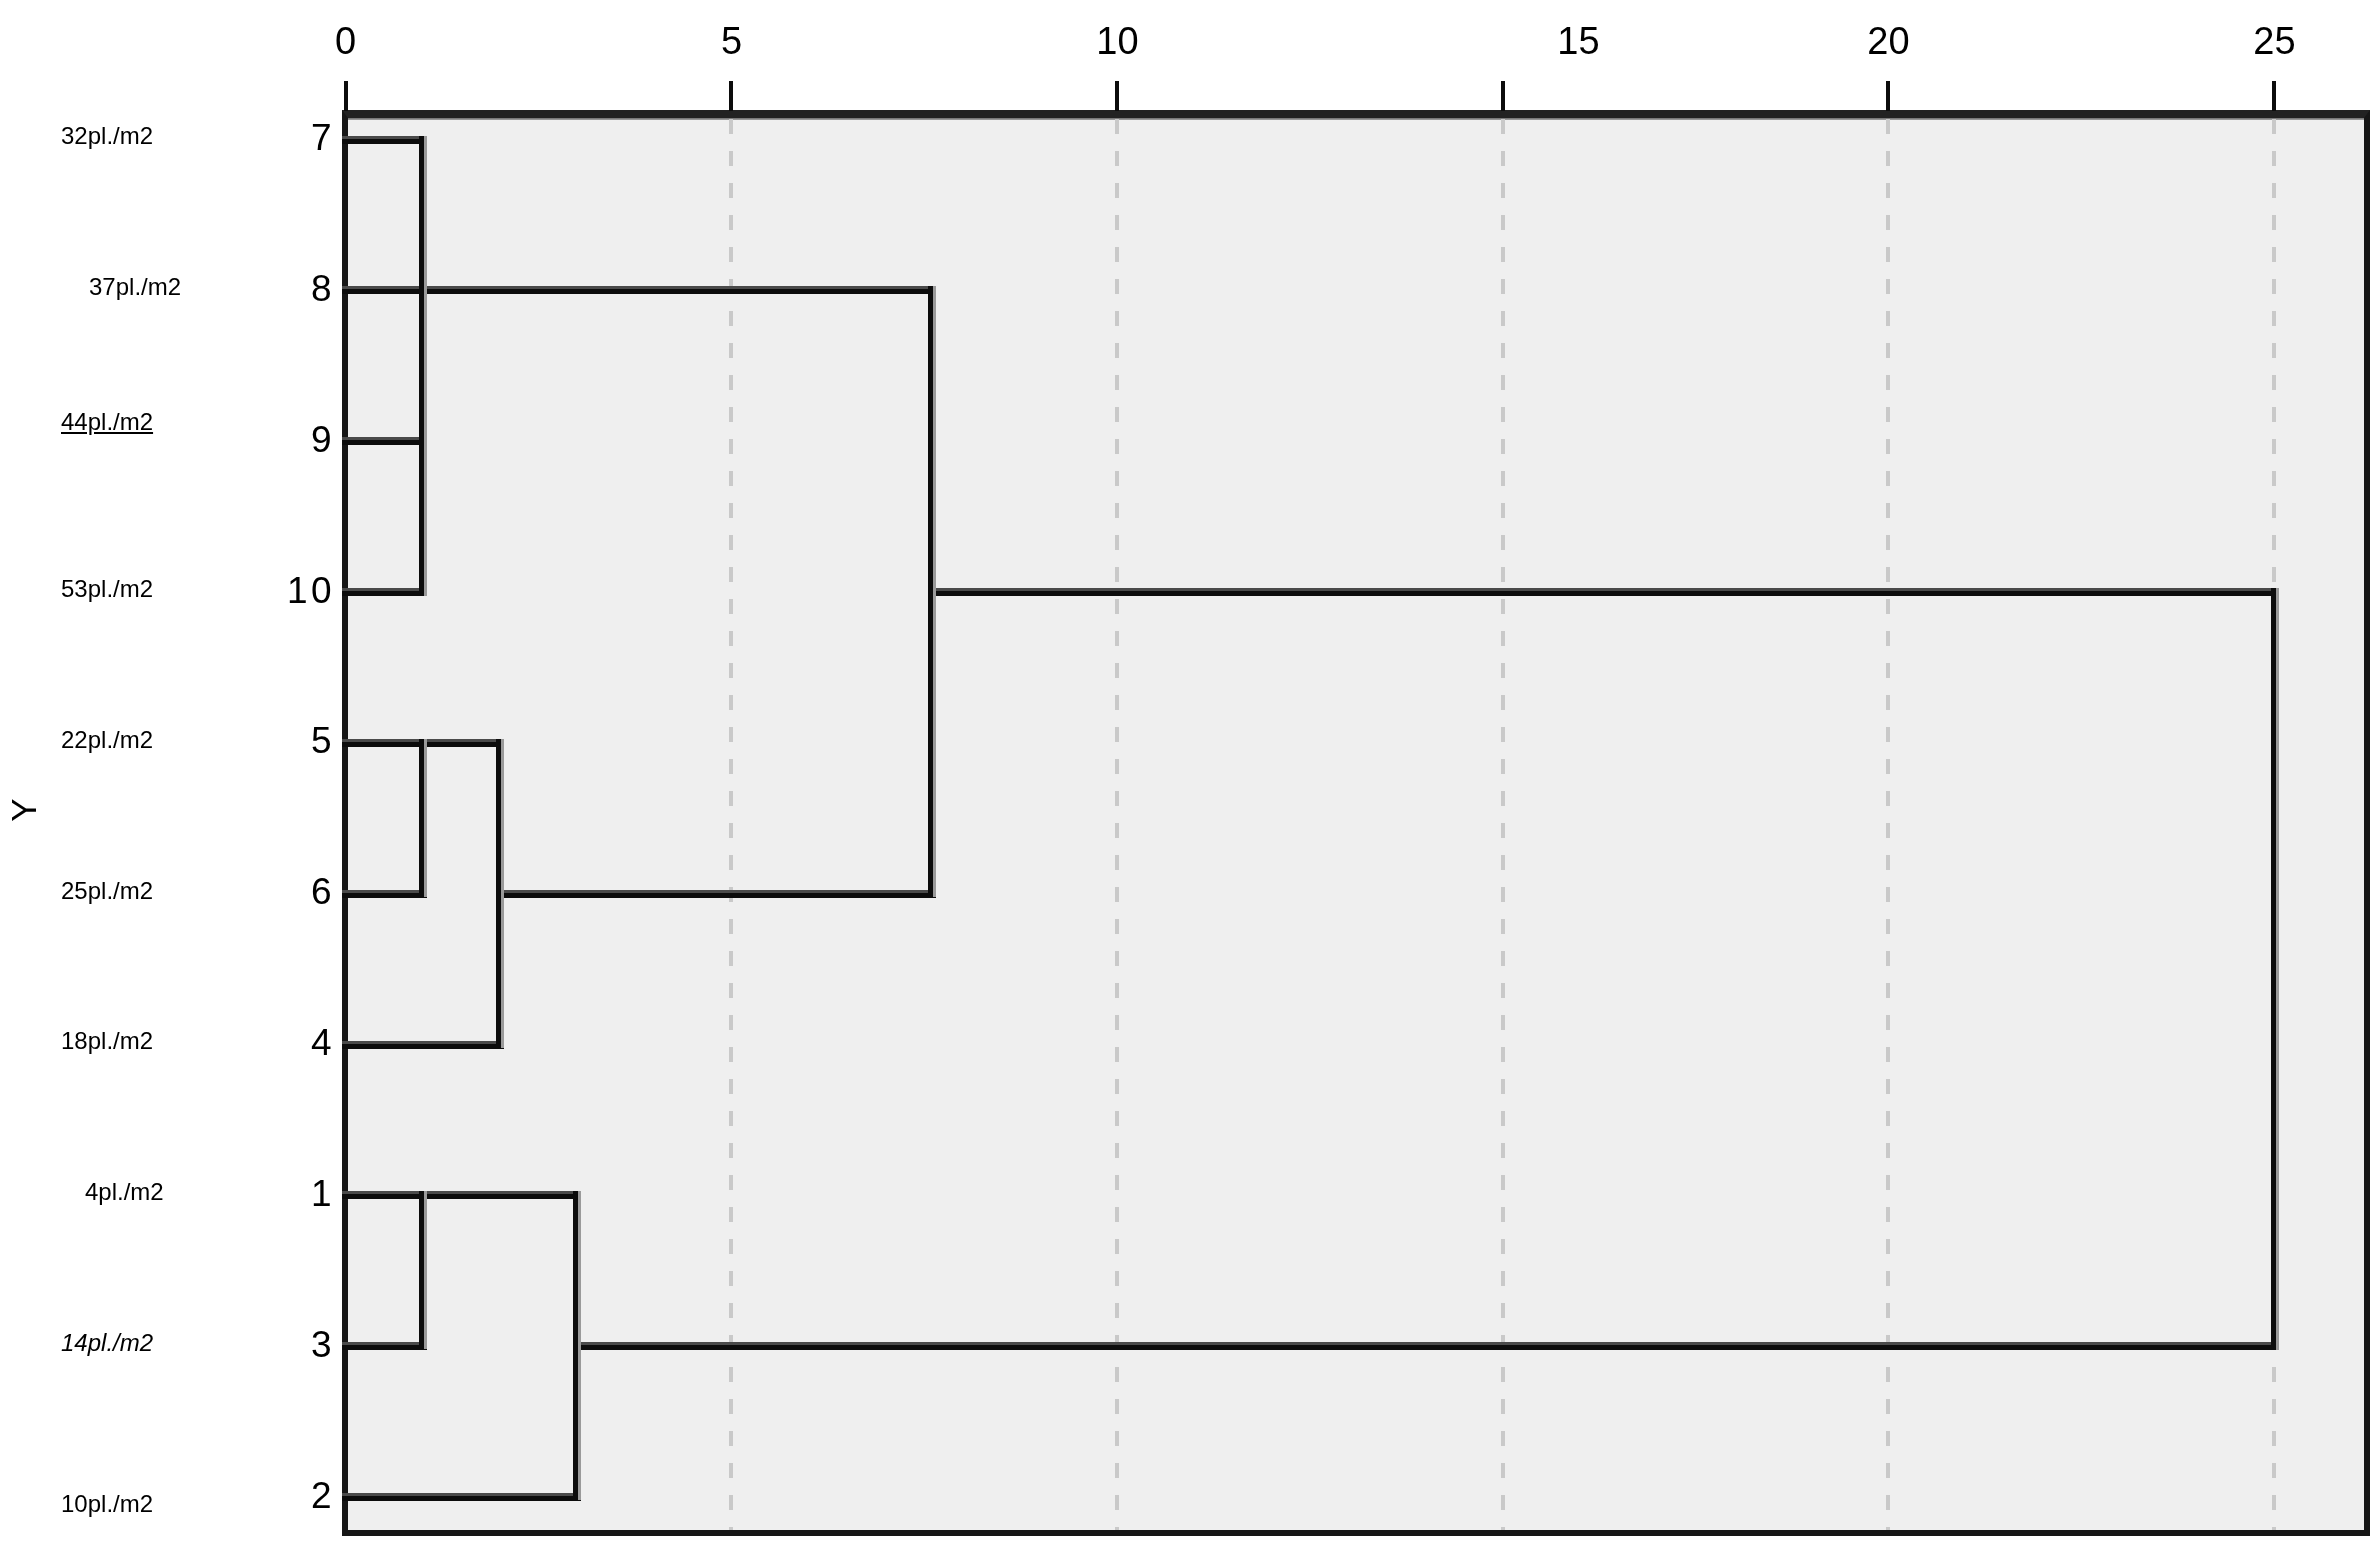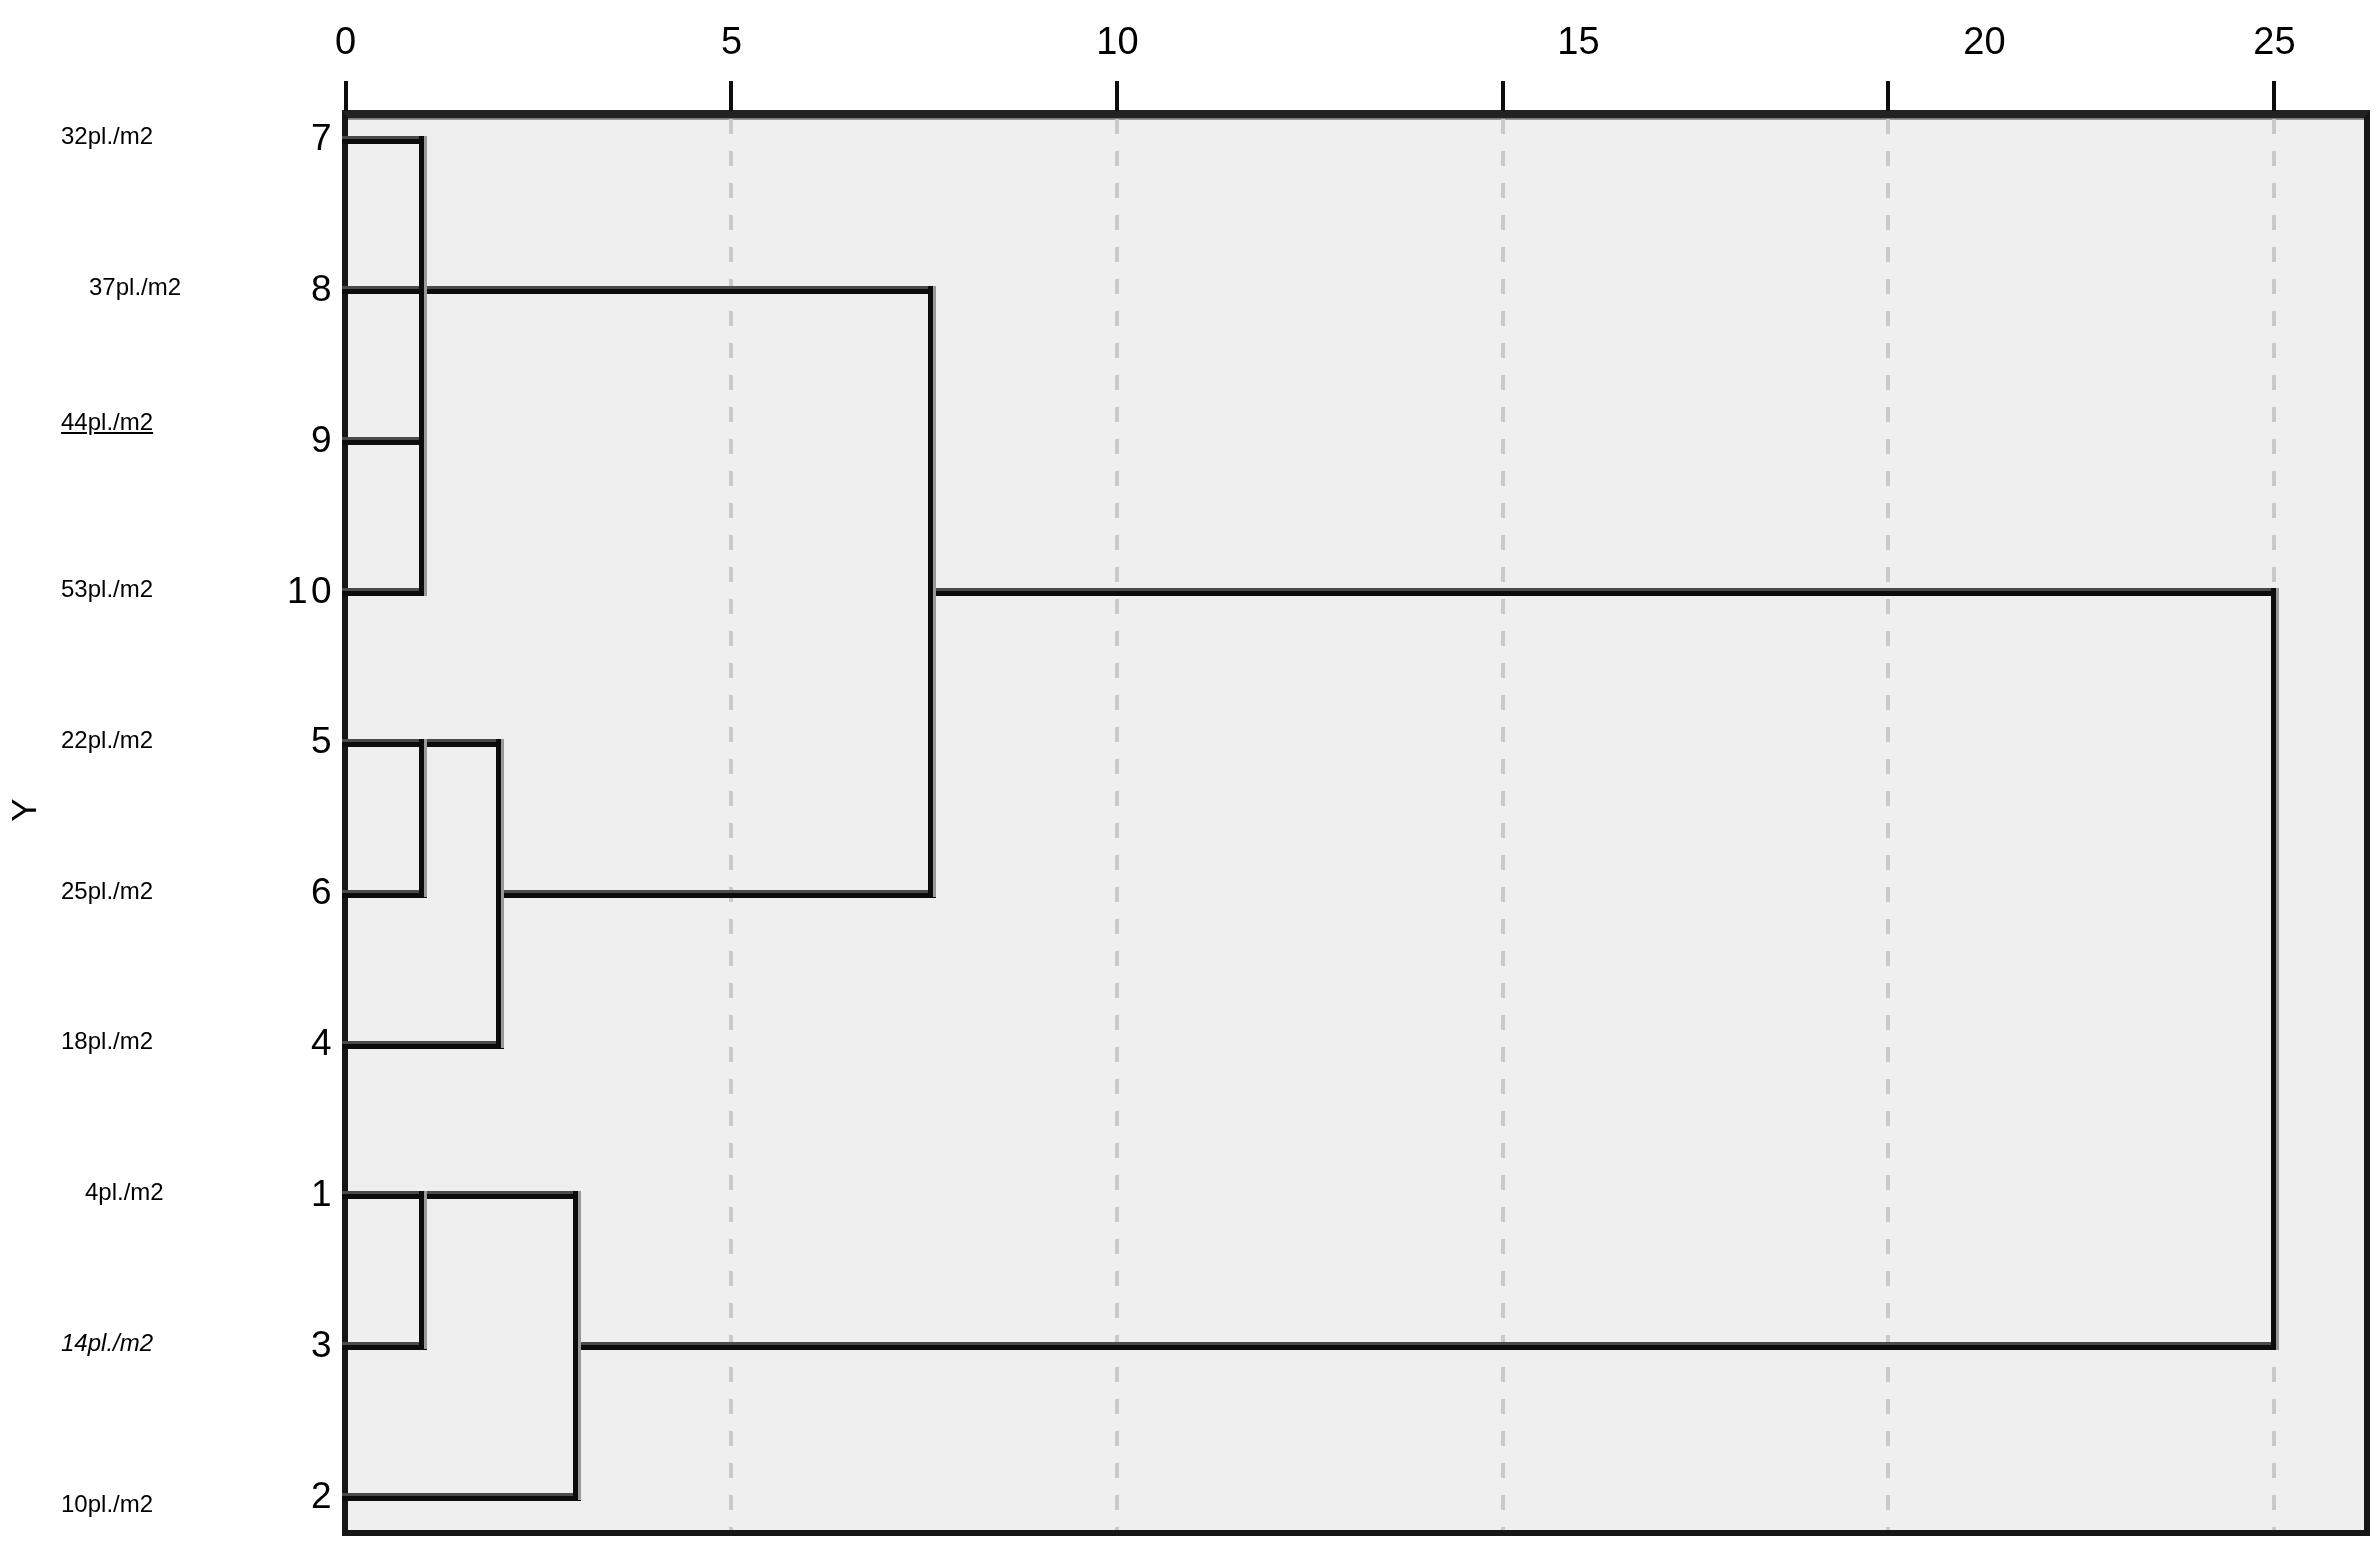--- a/index.html
+++ b/index.html
@@ -69,21 +69,21 @@
       <div class="gridline" style="left: 2272px; top: 119px; height: 1411px;"></div>
       <div class="tickmark" style="left: 344px;"></div>
       <div class="ticklabel" style="left: 345px;">0</div>
       <div class="tickmark" style="left: 729px;"></div>
       <div class="ticklabel" style="left: 731px;">5</div>
       <div class="tickmark" style="left: 1115px;"></div>
       <div class="ticklabel" style="left: 1117px;">10</div>
       <div class="tickmark" style="left: 1501px;"></div>
       <div class="ticklabel" style="left: 1578px;">15</div>
       <div class="tickmark" style="left: 1886px;"></div>
-      <div class="ticklabel" style="left: 1984px;">20</div>
+      <div class="ticklabel" style="left: 1888px;">20</div>
       <div class="tickmark" style="left: 2272px;"></div>
       <div class="ticklabel" style="left: 2274px;">25</div>
       <div class="leaf-label" style="top: 110px;">32pl./m2</div>
       <div class="case-num" style="top: 112px;">7</div>
       <div class="leaf-label" style="top: 261px; margin-left: 28px;">37pl./m2</div>
       <div class="case-num" style="top: 263px;">8</div>
       <div class="leaf-label" style="top: 396px; text-decoration: underline;">44pl./m2</div>
       <div class="case-num" style="top: 414px;">9</div>
       <div class="leaf-label" style="top: 563px;">53pl./m2</div>
       <div class="case-num" style="top: 565px;">10</div>

